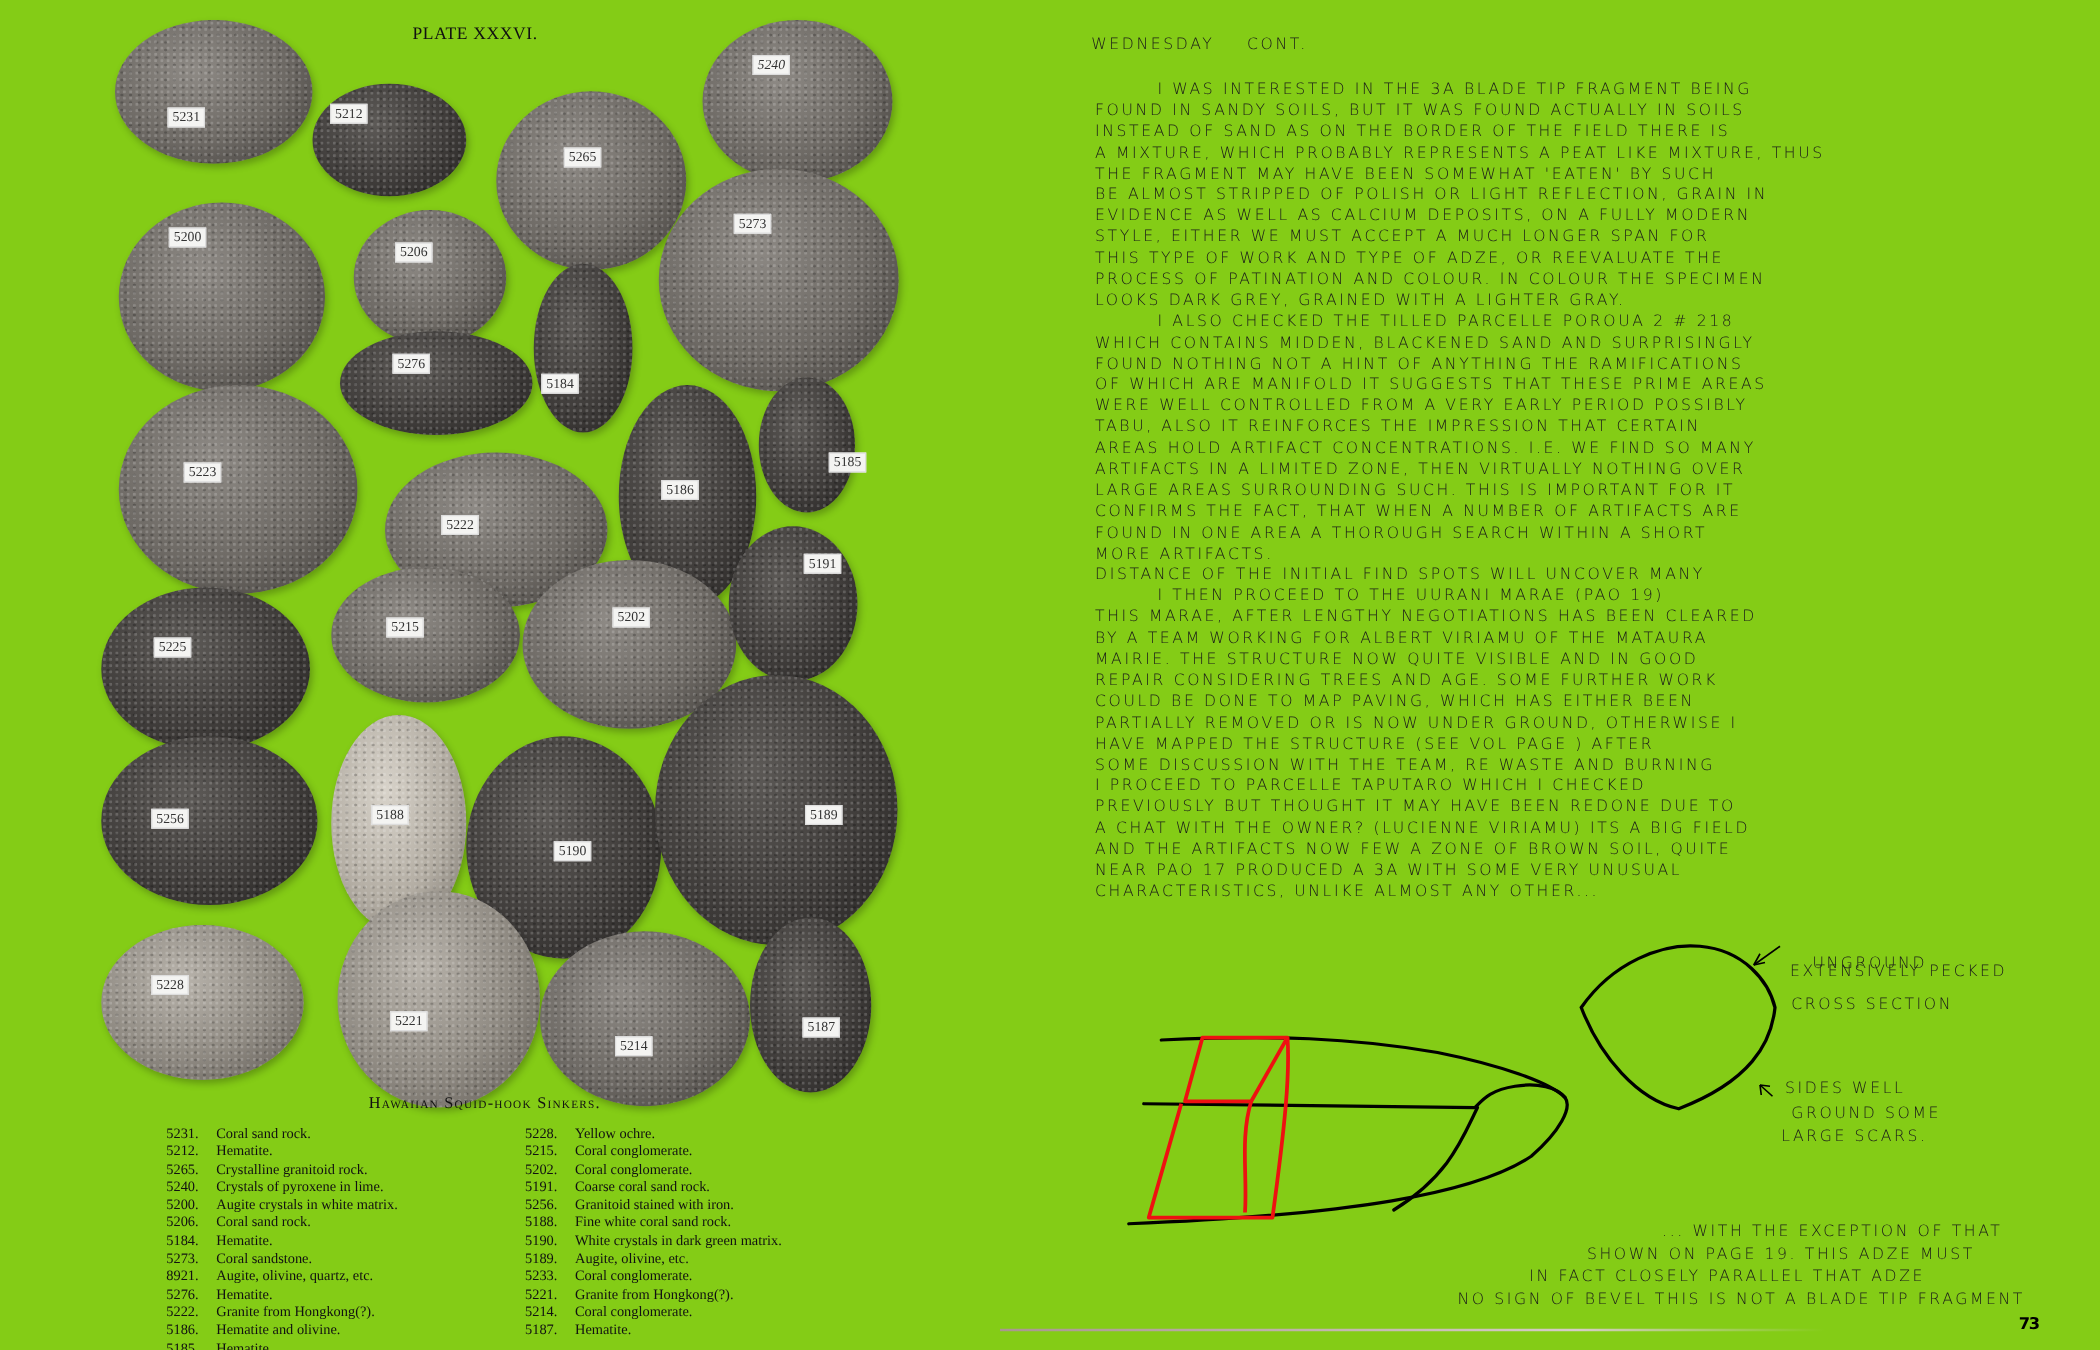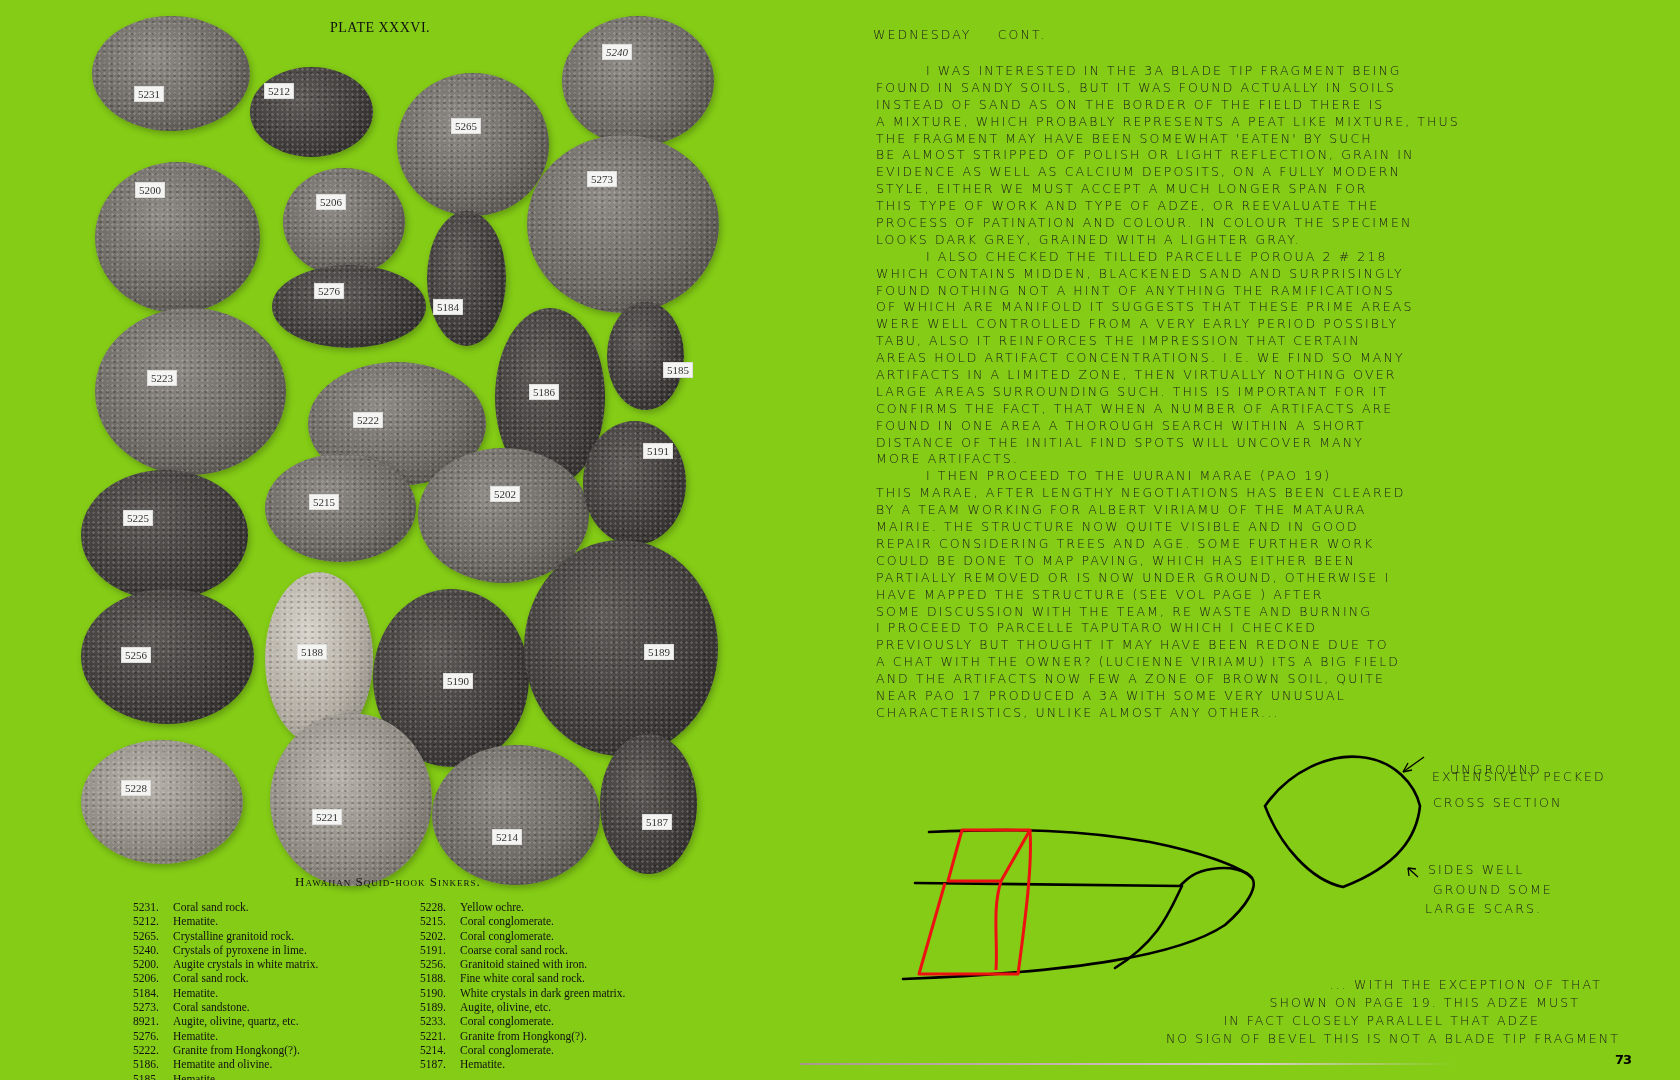--- a/index.html
+++ b/index.html
@@ -242,22 +242,22 @@
       <div class="hw-line">which contains midden, blackened sand and surprisingly</div>
       <div class="hw-line">found nothing not a hint of anything the ramifications</div>
       <div class="hw-line">of which are manifold it suggests that these prime areas</div>
       <div class="hw-line">were well controlled from a very early period possibly</div>
       <div class="hw-line">tabu, also it reinforces the impression that certain</div>
       <div class="hw-line">areas hold artifact concentrations. i.e. we find so many</div>
       <div class="hw-line">artifacts in a limited zone, then virtually nothing over</div>
       <div class="hw-line">large areas surrounding such. This is important for it</div>
       <div class="hw-line">confirms the fact, that when a number of artifacts are</div>
       <div class="hw-line">found in one area a thorough search within a short</div>
+      <div class="hw-line">more artifacts.</div>
       <div class="hw-line">distance of the initial find spots will uncover many</div>
-      <div class="hw-line">more artifacts.</div>
       <div class="hw-line indent">I then proceed to the Uurani Marae (Pao 19)</div>
       <div class="hw-line">This marae, after lengthy negotiations has been cleared</div>
       <div class="hw-line">by a team working for Albert Viriamu of the Mataura</div>
       <div class="hw-line">Mairie. The structure now quite visible and in good</div>
       <div class="hw-line">repair considering trees and age. Some further work</div>
       <div class="hw-line">could be done to map paving, which has either been</div>
       <div class="hw-line">partially removed or is now under ground, otherwise I</div>
       <div class="hw-line">have mapped the structure (see vol    page   ) after</div>
       <div class="hw-line">some discussion with the team, re waste and burning</div>
       <div class="hw-line">I proceed to parcelle Taputaro which I checked</div>

